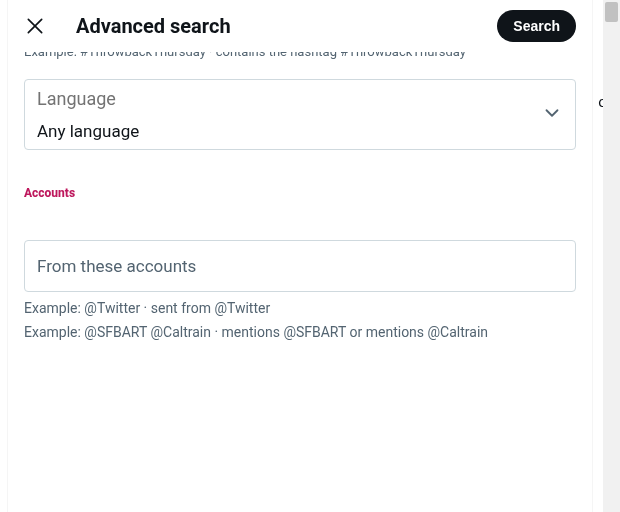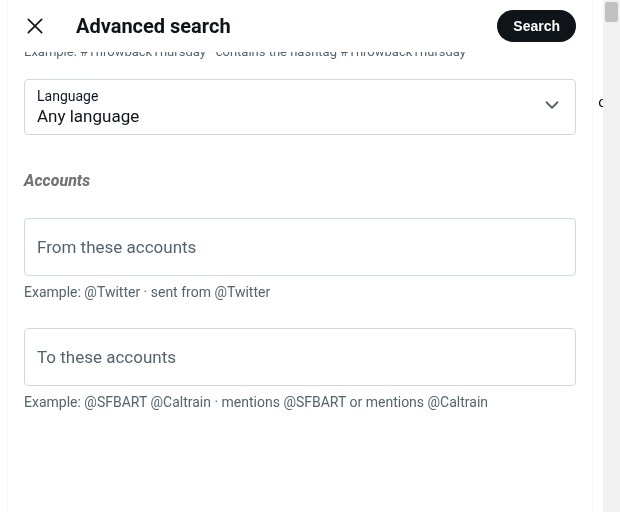--- a/index.html
+++ b/index.html
@@ -10,26 +10,26 @@
   .bg-text.link { color: #1d9bf0; }
   .modal { position: absolute; left: 8px; top: 0; width: 584px; height: 512px; background: #fff; display: flex; flex-direction: column; box-shadow: 0 0 0 1px rgba(0,0,0,0.04); }
   .modal-header { display: flex; align-items: center; height: 52px; padding: 0 16px; gap: 24px; }
   .close-btn { width: 34px; height: 34px; border: none; background: transparent; border-radius: 50%; display: flex; align-items: center; justify-content: center; cursor: pointer; margin-left: -6px; }
   .close-btn svg { width: 20px; height: 20px; }
   .modal-title { font-size: 20px; font-weight: 700; color: #0f1419; flex: 1; }
   .search-btn { background: #0f1419; color: #fff; border: none; border-radius: 9999px; height: 32px; padding: 0 16px; font-size: 14px; font-weight: 700; cursor: pointer; }
   .modal-body { flex: 1; overflow-y: auto; padding: 0 16px 8px 16px; position: relative; }
   .truncated-top { color: #536471; font-size: 13px; margin-top: -8px; overflow: hidden; white-space: nowrap; }
   .select-field { border: 1px solid #cfd9de; border-radius: 4px; padding: 8px 12px; margin-top: 20px; position: relative; cursor: pointer; }
-  .select-label { font-size: 14px; color: #0f172a; }
-  .select-value { font-size: 17px; color: #0f1419; margin-top: 2px; }
+  .select-label { font-size: 18px; color: #737373; }
+  .select-value { font-size: 17px; color: #0f1419; margin-top: 12px; }
   .chevron { position: absolute; right: 12px; top: 50%; transform: translateY(-50%); }
   .chevron svg { width: 22px; height: 22px; stroke: #536471; }
-  .section-title { font-size: 16px; font-weight: 800; color: #737373; margin-top: 36px; margin-bottom: 8px; font-style: italic; }
-  .text-field { border: 1px solid #cfd9de; border-radius: 4px; height: 58px; display: flex; align-items: center; padding: 0 12px; margin-top: 28px; cursor: text; text-align: center; }
+  .section-title { font-size: 12px; font-weight: 800; color: #be185d; margin-top: 36px; margin-bottom: 8px; }
+  .text-field { border: 1px solid #cfd9de; border-radius: 4px; height: 52px; display: flex; align-items: center; padding: 0 12px; margin-top: 40px; cursor: text; text-align: center; }
   .text-field-placeholder { color: #536471; font-size: 17px; }
   .example { color: #536471; font-size: 14px; margin-top: 8px; }
   .outer-scrollbar { position: absolute; right: 0; top: 0; width: 17px; height: 512px; background: #f1f1f1; }
   .outer-thumb { position: absolute; right: 2px; top: 2px; width: 13px; height: 20px; background: #c1c1c1; border-radius: 2px; }
 </style>
 </head>
 <body>
 
 <div class="viewport">
   <div class="backdrop">
@@ -76,21 +76,18 @@
         </span>
       </div>
 
       <div class="section-title">Accounts</div>
 
       <div class="text-field">
         <span class="text-field-placeholder">From these accounts</span>
       </div>
       <div class="example">Example: @Twitter · sent from @Twitter</div>
 
-      <div class="text-field">
-        <span class="text-field-placeholder">To these accounts</span>
-      </div>
 
       <div class="example">Example: @SFBART @Caltrain · mentions @SFBART or mentions @Caltrain</div>
 
     </div>
   </div>
 </div>
 
 </body></html>

